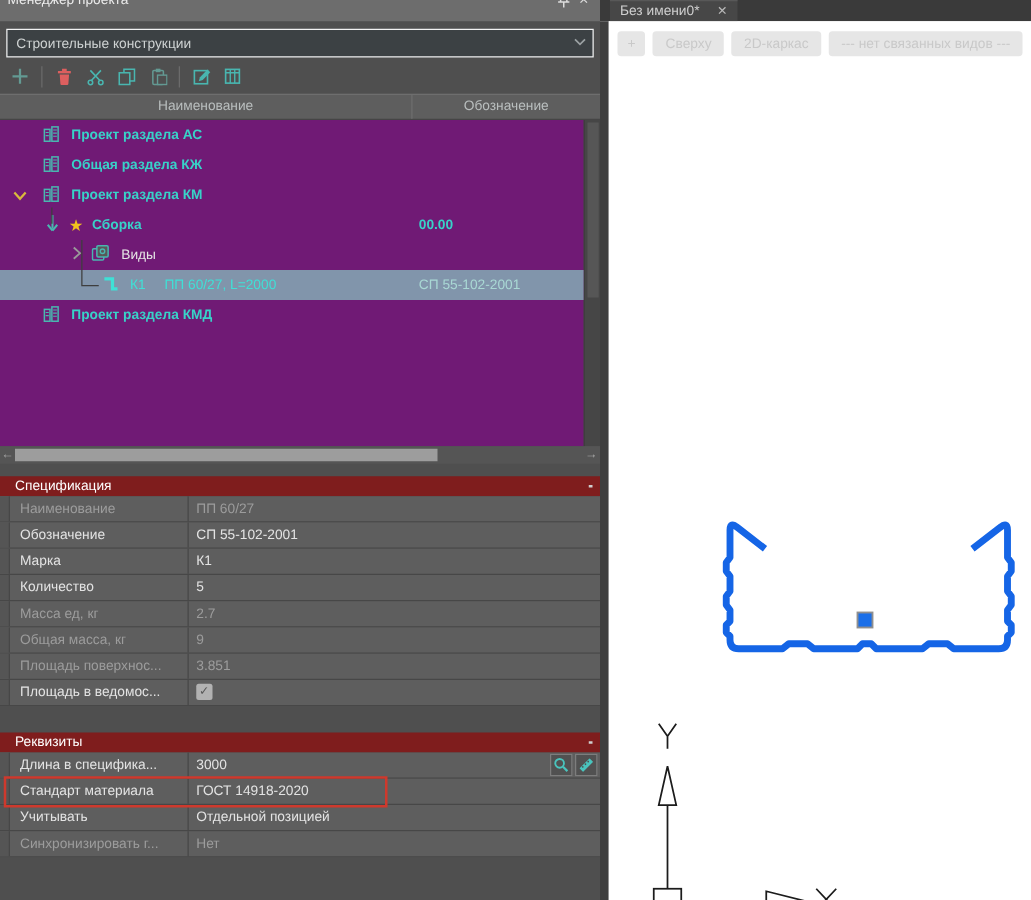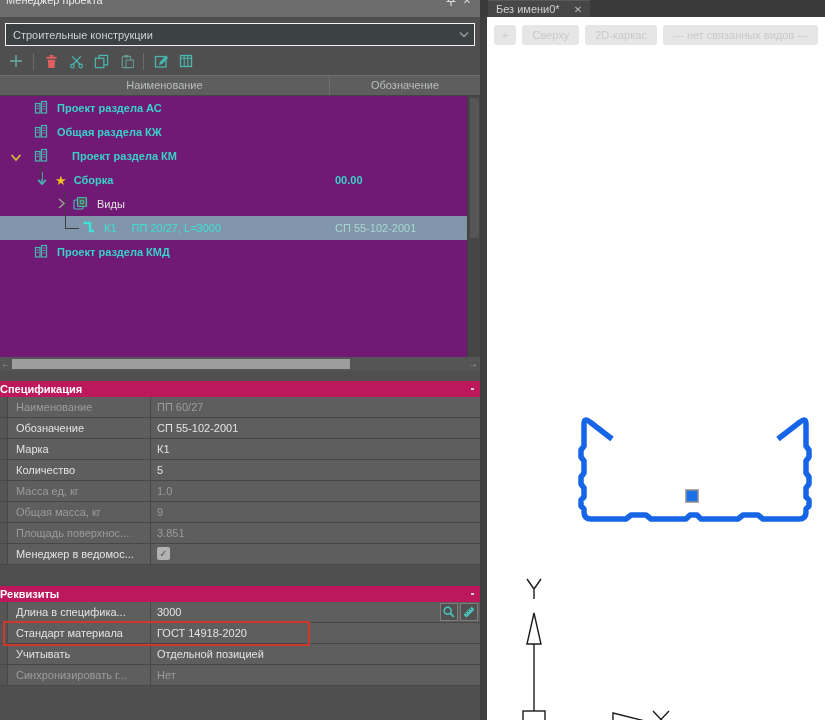--- a/index.html
+++ b/index.html
@@ -39,21 +39,21 @@
 
   
   .vscroll{position:absolute;left:467px;top:96px;width:13px;height:261px;background:#464646;border-left:1px solid #3e3e3e}
   .vscroll .vthumb{position:absolute;left:2px;top:2px;width:9px;height:140px;background:#565656}
   .hscroll{position:absolute;left:0;top:357px;width:480px;height:14px;background:#555;display:block}
   .hscroll .harrow{position:absolute;top:0;width:12px;height:14px;color:#a8a8a8;font-size:10px;line-height:14px;text-align:center}
   .hscroll .hthumb{position:absolute;left:12px;top:2px;width:338px;height:10px;background:#9d9d9d}
 
   
   .props{position:absolute;left:0;width:480px}
-  .sec-header{height:16px;background:#be185d;color:#fff;font-weight:bold;line-height:16px;position:relative}
+  .sec-header{height:16px;background:#7f1d1d;color:#fff;font-weight:normal;line-height:16px;padding-left:12px;position:relative}
   .sec-header .sec-dot{position:absolute;right:6px;top:7px;width:3px;height:2px;background:#cfcfcf}
   .prows{position:relative}
   .prow{height:21px;display:flex;border-bottom:1px solid #474747;background:#5e5e5e}
   .pgutter{width:8px;background:#555;border-right:1px solid #474747}
   .plabel{width:142px;line-height:20px;padding-left:8px;color:#e3e3e3;white-space:nowrap;overflow:hidden}
   .pvalue{flex:1;line-height:20px;padding-left:6px;border-left:1px solid #474747;color:#e3e3e3;position:relative;white-space:nowrap;overflow:hidden}
   .prow.dim .plabel,.prow.dim .pvalue{color:#9c9c9c}
   .checkbox{width:13px;height:13px;margin-top:3px;background:#b2b2b2;border-radius:2px;color:#575757;font-size:10px;line-height:13px;text-align:center}
   .val-icons{position:absolute;right:2px;top:1px;display:flex;gap:2px}
   .sq-btn{width:18px;height:18px;background:#515151;border:1px solid #7d7d7d;display:flex;align-items:center;justify-content:center;color:#49c4bd}
@@ -180,21 +180,21 @@
               <polyline points="1.5,2 6,7 10.5,2" fill="none" stroke="#d9b93c" stroke-width="1.8"></polyline>
             </svg>
         </span>
         <span style="margin-left:34px">
           <svg width="14" height="14" viewBox="0 0 14 14">
               <rect x="1.5" y="3.5" width="4.5" height="9.5" fill="none" stroke="#49b6b0" stroke-width="1.2"></rect>
               <rect x="7.5" y="1.5" width="5" height="11.5" fill="none" stroke="#49b6b0" stroke-width="1.2"></rect>
               <path d="M2.5 6h2.5M2.5 8.5h2.5M8.5 4h3M8.5 6.5h3M8.5 9h3" stroke="#49b6b0" stroke-width="0.9"></path>
             </svg>
         </span>
-        <span class="tlabel" style="margin-left:24px">Проект раздела КМ</span>
+        <span class="tlabel" style="margin-left:9px">Проект раздела КМ</span>
       </div>
 
       <div class="trow">
         <span style="margin-left:34px">
           <svg width="15" height="16" viewBox="0 0 15 16">
               <path d="M8 1v11" stroke="#49b6b0" stroke-width="1.6" fill="none"></path>
               <path d="M8 13.5 4.2 8.8M8 13.5l3.8-4.7" stroke="#49b6b0" stroke-width="1.6" fill="none"></path>
             </svg>
         </span>
         <span style="margin-left:6px;color:#f0c11d;font-size:13px;line-height:13px">★</span>
@@ -218,21 +218,21 @@
         <span class="tlabel-plain" style="margin-left:9px">Виды</span>
       </div>
 
       <div class="trow selected">
         <span style="margin-left:82px">
           <svg width="13" height="14" viewBox="0 0 13 14">
               <path d="M1.5 3h6.5v8h4" fill="none" stroke="#3fe0d6" stroke-width="2.6"></path>
             </svg>
         </span>
         <span class="tlabel-sel" style="margin-left:9px">К1</span>
-        <span class="tlabel-sel" style="margin-left:15px">ПП 20/27, L=3000</span>
+        <span class="tlabel-sel" style="margin-left:15px">ПП 60/27, L=2000</span>
         <span class="tdesig-sel">СП 55-102-2001</span>
       </div>
 
       <div class="trow">
         <span style="margin-left:34px">
           <svg width="14" height="14" viewBox="0 0 14 14">
               <rect x="1.5" y="3.5" width="4.5" height="9.5" fill="none" stroke="#49b6b0" stroke-width="1.2"></rect>
               <rect x="7.5" y="1.5" width="5" height="11.5" fill="none" stroke="#49b6b0" stroke-width="1.2"></rect>
               <path d="M2.5 6h2.5M2.5 8.5h2.5M8.5 4h3M8.5 6.5h3M8.5 9h3" stroke="#49b6b0" stroke-width="0.9"></path>
             </svg>
@@ -277,35 +277,35 @@
           <div class="pvalue">К1</div>
         </div>
         <div class="prow">
           <div class="pgutter"></div>
           <div class="plabel">Количество</div>
           <div class="pvalue">5</div>
         </div>
         <div class="prow dim">
           <div class="pgutter"></div>
           <div class="plabel">Масса ед, кг</div>
-          <div class="pvalue">1.0</div>
+          <div class="pvalue">2.7</div>
         </div>
         <div class="prow dim">
           <div class="pgutter"></div>
           <div class="plabel">Общая масса, кг</div>
           <div class="pvalue">9</div>
         </div>
         <div class="prow dim">
           <div class="pgutter"></div>
           <div class="plabel">Площадь поверхнос...</div>
           <div class="pvalue">3.851</div>
         </div>
         <div class="prow">
           <div class="pgutter"></div>
-          <div class="plabel">Менеджер в ведомос...</div>
+          <div class="plabel">Площадь в ведомос...</div>
           <div class="pvalue">
             <div class="checkbox">✓</div>
           </div>
         </div>
       </div>
     </div>
 
     <div class="props" style="top:586px">
       <div class="sec-header">
         <span>Реквизиты</span>

